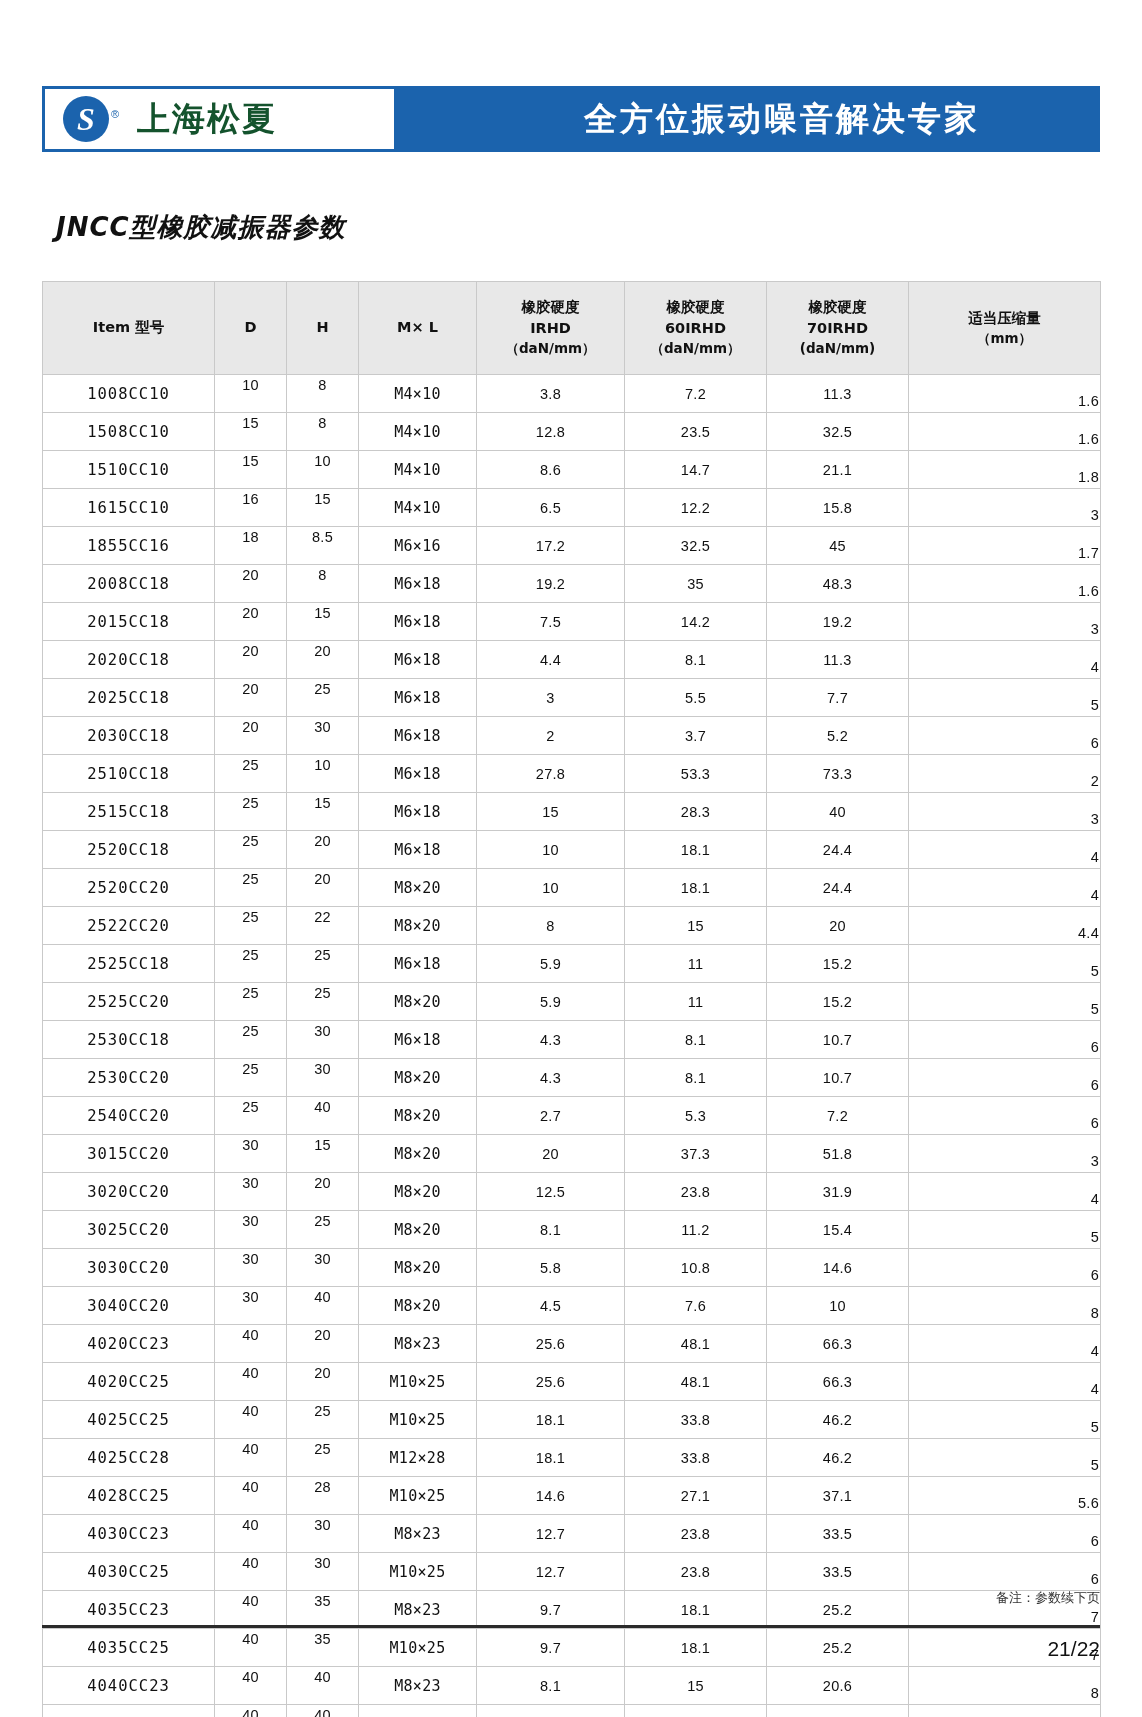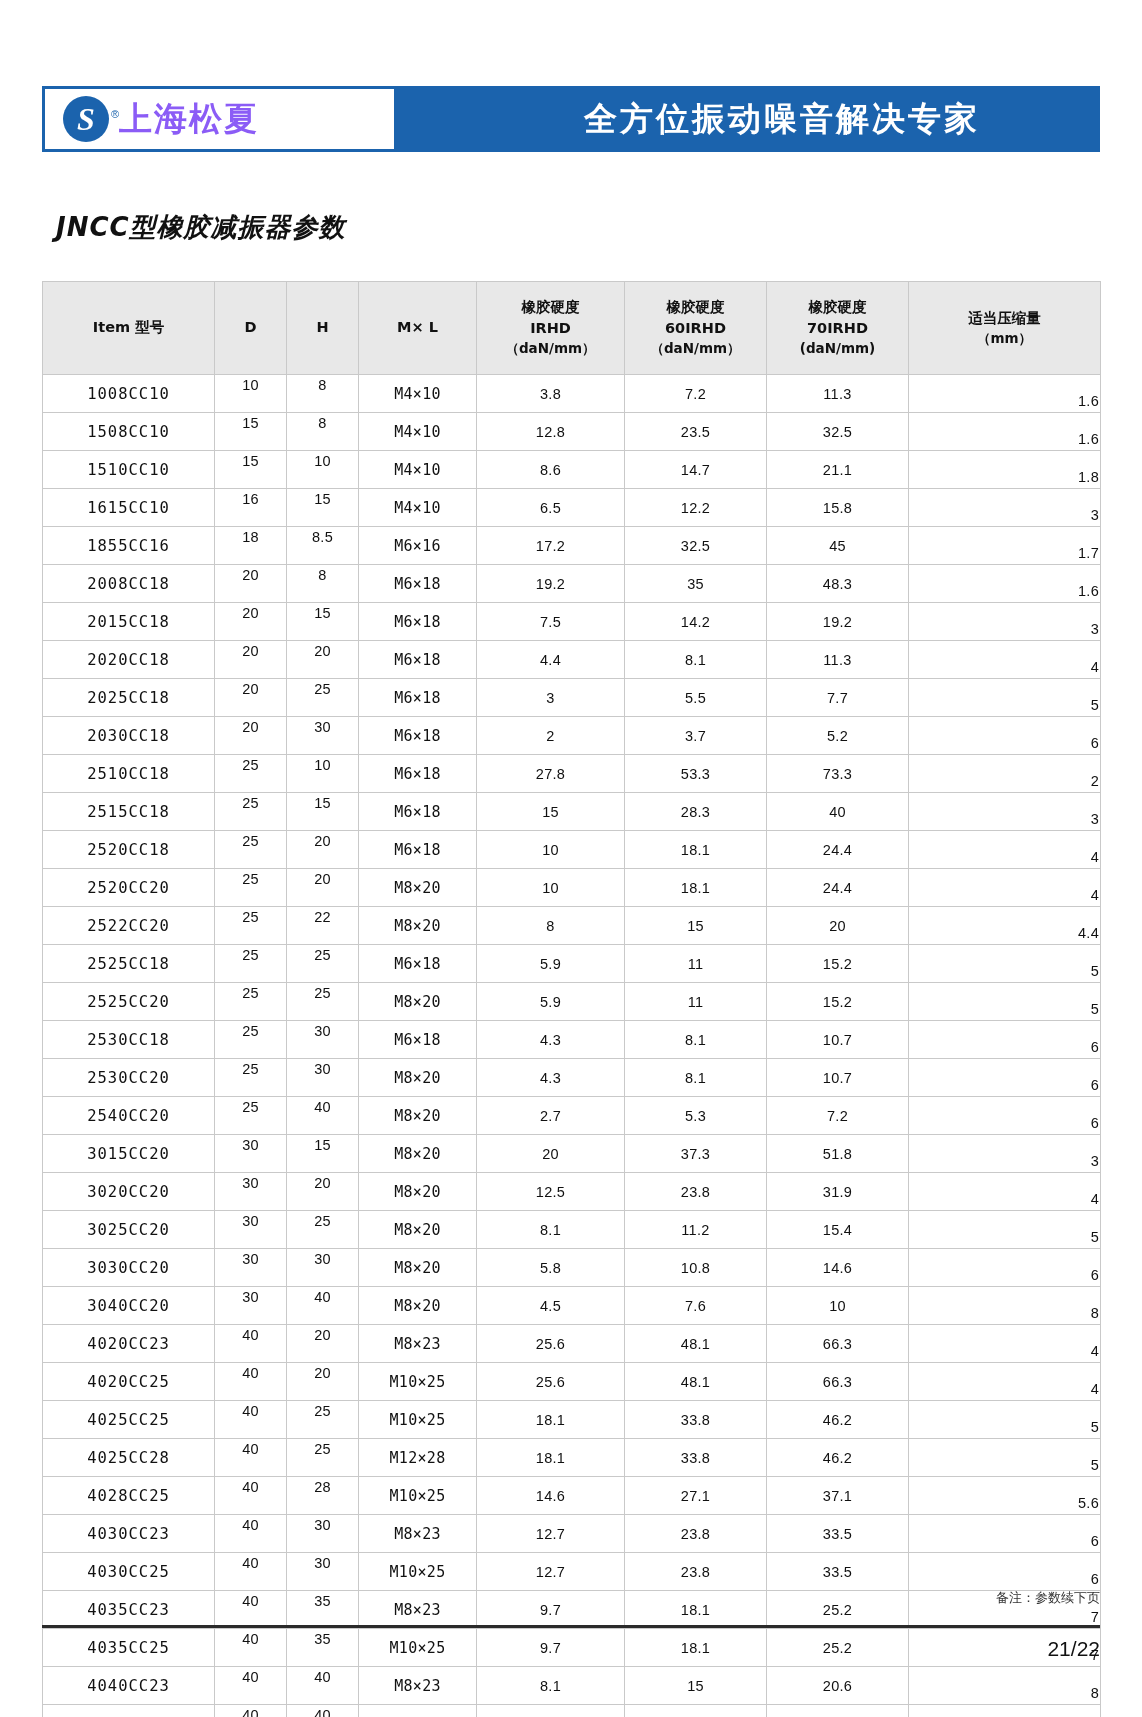--- a/index.html
+++ b/index.html
@@ -64,23 +64,23 @@
     font-size: 11px;
     color: #1b63ad;
     vertical-align: top;
     margin-left: 2px;
     margin-top: -10px;
     display: inline-block;
   }
   .logo-text {
     font-size: 33px;
     font-weight: bold;
-    color: #8b5cf6;
+    color: #14532d;
     letter-spacing: 2px;
-    margin-left: 0;
+    margin-left: 18px;
     font-family: "DejaVu Sans", sans-serif;
   }
   .header-slogan {
     flex: 1;
     color: #ffffff;
     font-size: 33px;
     font-weight: bold;
     letter-spacing: 3px;
     text-align: right;
     padding-right: 120px;

